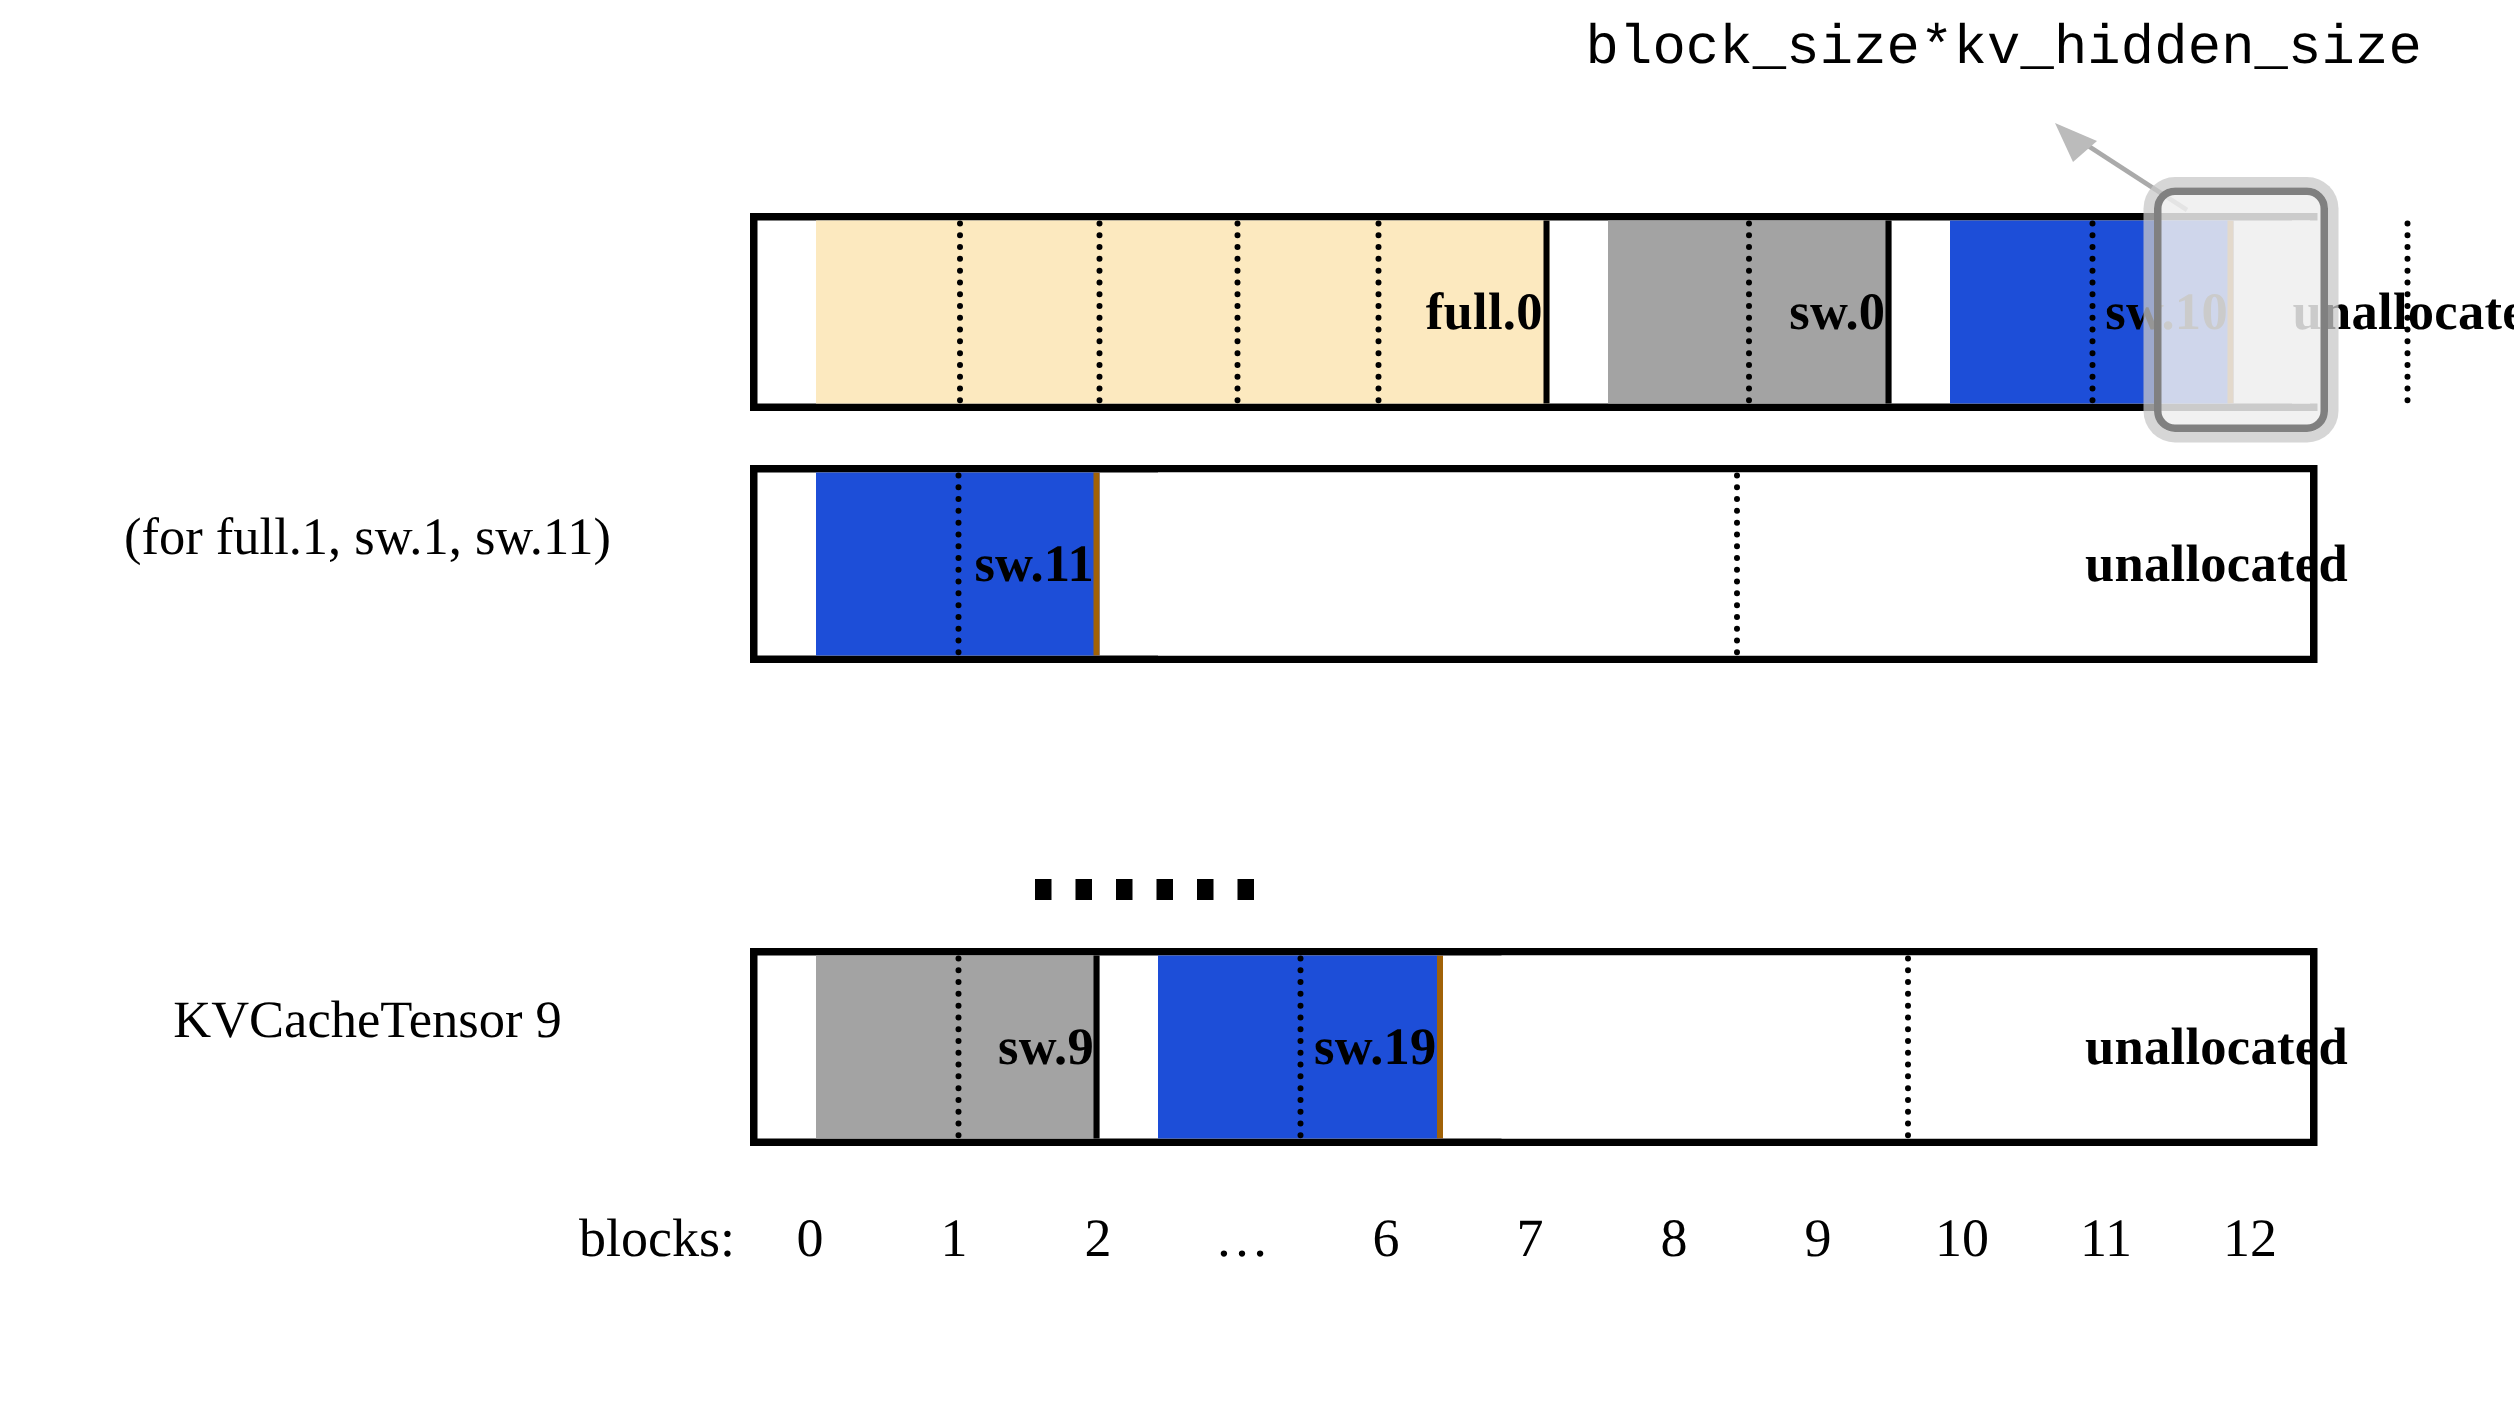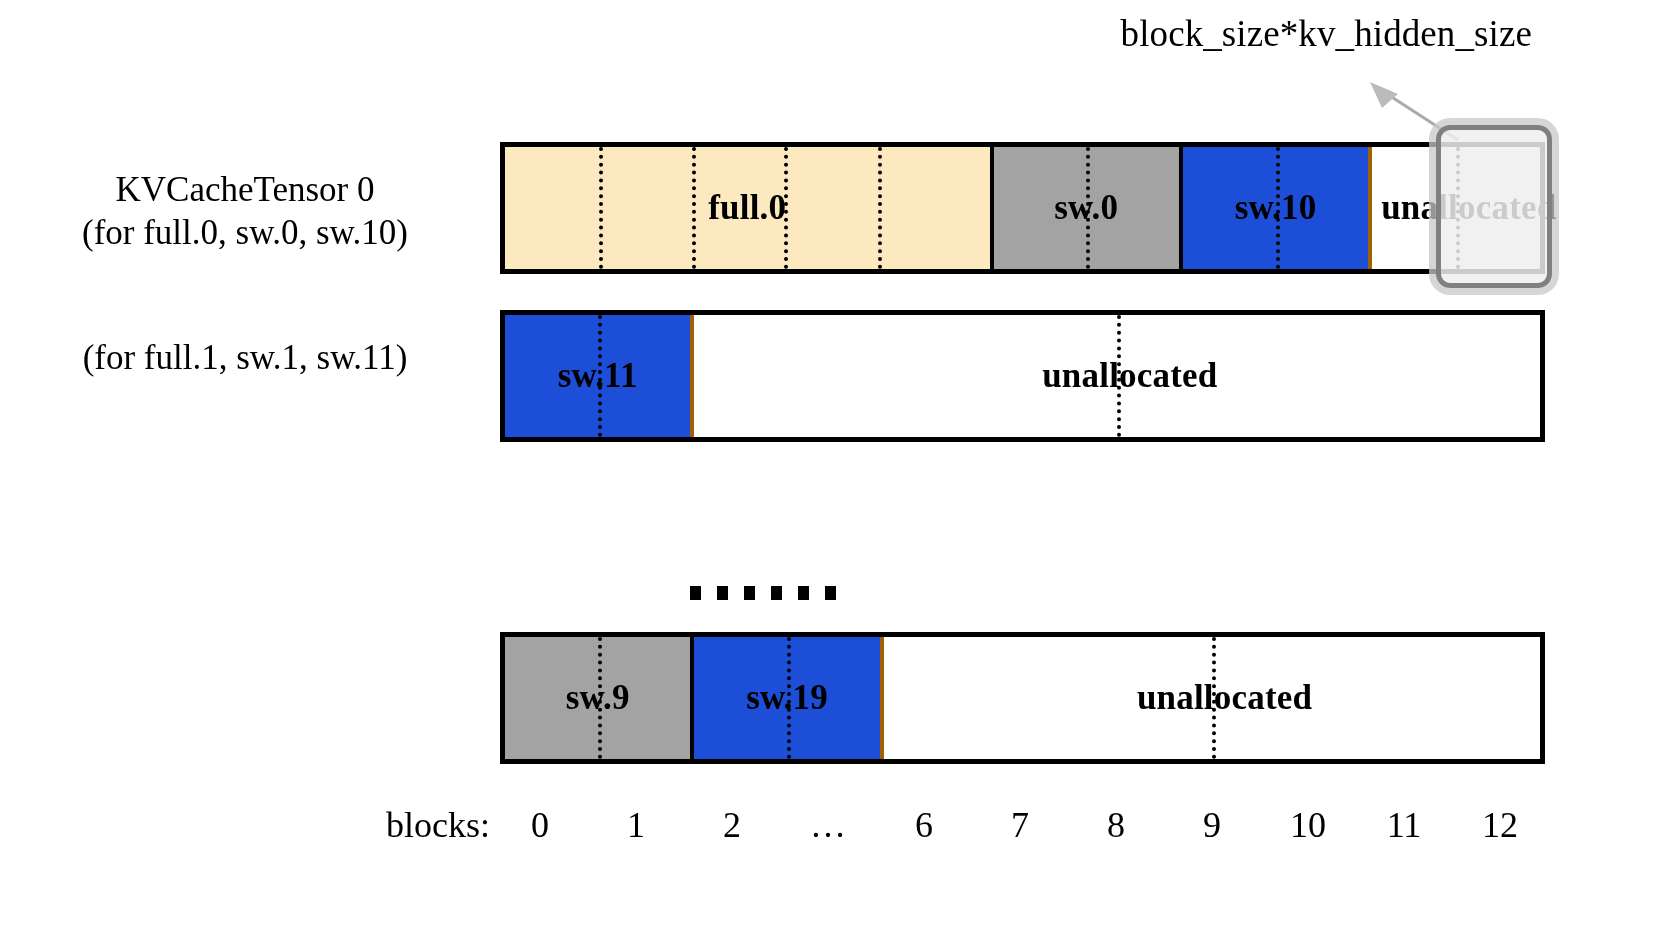--- a/index.html
+++ b/index.html
@@ -3,45 +3,46 @@
 <meta charset="utf-8">
 <style>
   html,body{margin:0;padding:0;background:#fff;}
   body{width:1676px;height:938px;position:relative;overflow:hidden;
        font-family:"Liberation Serif","DejaVu Serif",serif;color:#000;}
 
   .stage{position:absolute;inset:0;}
 
   
   .callout-label{
-    position:absolute; left:992px; top:14px; width:540px;
-    font-size:37px; line-height:1.08; text-align:right;
-    letter-spacing:.1px; white-space:nowrap;
+    position:absolute; left:1057px; top:14px; width:540px;
+    font-size:37px; line-height:1.08; text-align:left;
+    letter-spacing:.1px; white-space:nowrap;font-family:Liberation Mono, monospace;
   }
   .callout-arrow{position:absolute;left:1340px;top:78px;width:140px;height:70px;}
 
   
   .row-label{
     position:absolute; left:10px; width:470px; text-align:center;
     font-size:35px; line-height:1.24;
   }
   .row-label .l1{display:block;}
   .row-label .l2{display:block;}
 
   
   .bar{
     position:absolute; left:500px; width:1045px;
     border:5px solid #000; box-sizing:border-box;
     display:flex; background:#fff;
   }
   .seg{
     position:relative; box-sizing:border-box;
-    display:flex; align-items:center; justify-content:center;
+    display:flex; align-items:center; justify-content:flex-end;
     font-weight:bold; font-size:35px; letter-spacing:.2px;
     overflow:visible;
+    margin-left:39px;
   }
   .seg.full{ background:#fce9bf; border-right:4px solid #000; }
   .seg.swA{ background:#a3a3a3; border-right:4px solid #000; }
   .seg.swB{ background:#1d4ed8; border-right:4px solid #a16207; }
   .seg.unalloc{ background:#ffffff; }
 
   .seg .lbl{position:relative;z-index:2;text-align:center;line-height:1.08;}
   .seg.unalloc .lbl{max-width:150px;}
 
   
@@ -85,24 +86,20 @@
 
 <div class="stage">
 
   <div class="callout-label">block_size*kv_hidden_size</div>
 
   <svg class="callout-arrow" viewBox="0 0 140 70">
     <line x1="118" y1="62" x2="44" y2="14" stroke="#aaaaaa" stroke-width="3"></line>
     <polygon points="30,4 58,16 42,30" fill="#bbbbbb"></polygon>
   </svg>
 
-  <div class="row-label" style="top:168px;">
-    <span class="l1">KVCacheTensor 0</span>
-    <span class="l2">(for full.0, sw.0, sw.10)</span>
-  </div>
 
   <div class="bar" style="top:142px;height:132px;">
     <div class="seg full" style="flex:0 0 47.2%;">
       <div class="divs">
         <i style="left:19.5%"></i>
           <i style="left:38.5%"></i>
           <i style="left:57.5%"></i>
           <i style="left:77%"></i>
       </div>
       <span class="lbl">full.0</span>
@@ -151,20 +148,21 @@
   <div class="mid-ellipsis">
     <span></span>
       <span></span>
       <span></span>
       <span></span>
       <span></span>
       <span></span>
   </div>
 
   <div class="row-label" style="top:658px;">
+    <span class="l1">KVCacheTensor 9</span>
   </div>
 
   <div class="bar" style="top:632px;height:132px;">
     <div class="seg swA" style="flex:0 0 18.3%;">
       <div class="divs">
           <i style="left:50%"></i>
         </div>
       <span class="lbl">sw.9</span>
     </div>
     <div class="seg swB" style="flex:0 0 18.3%;">

